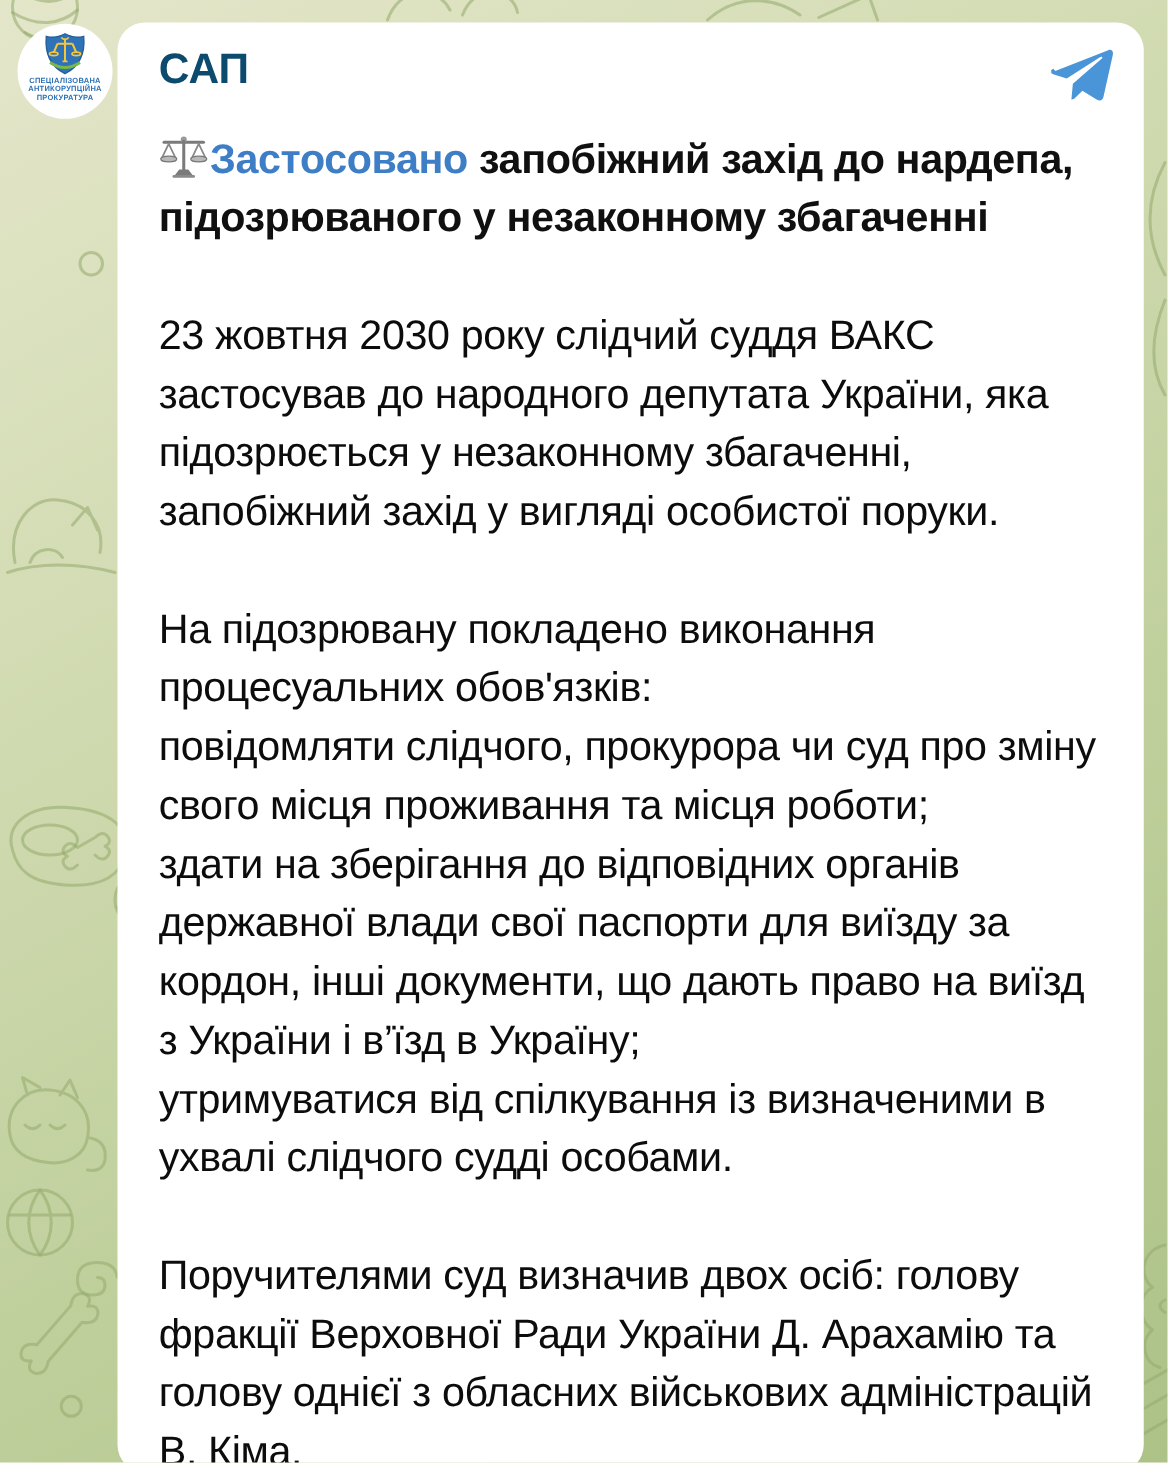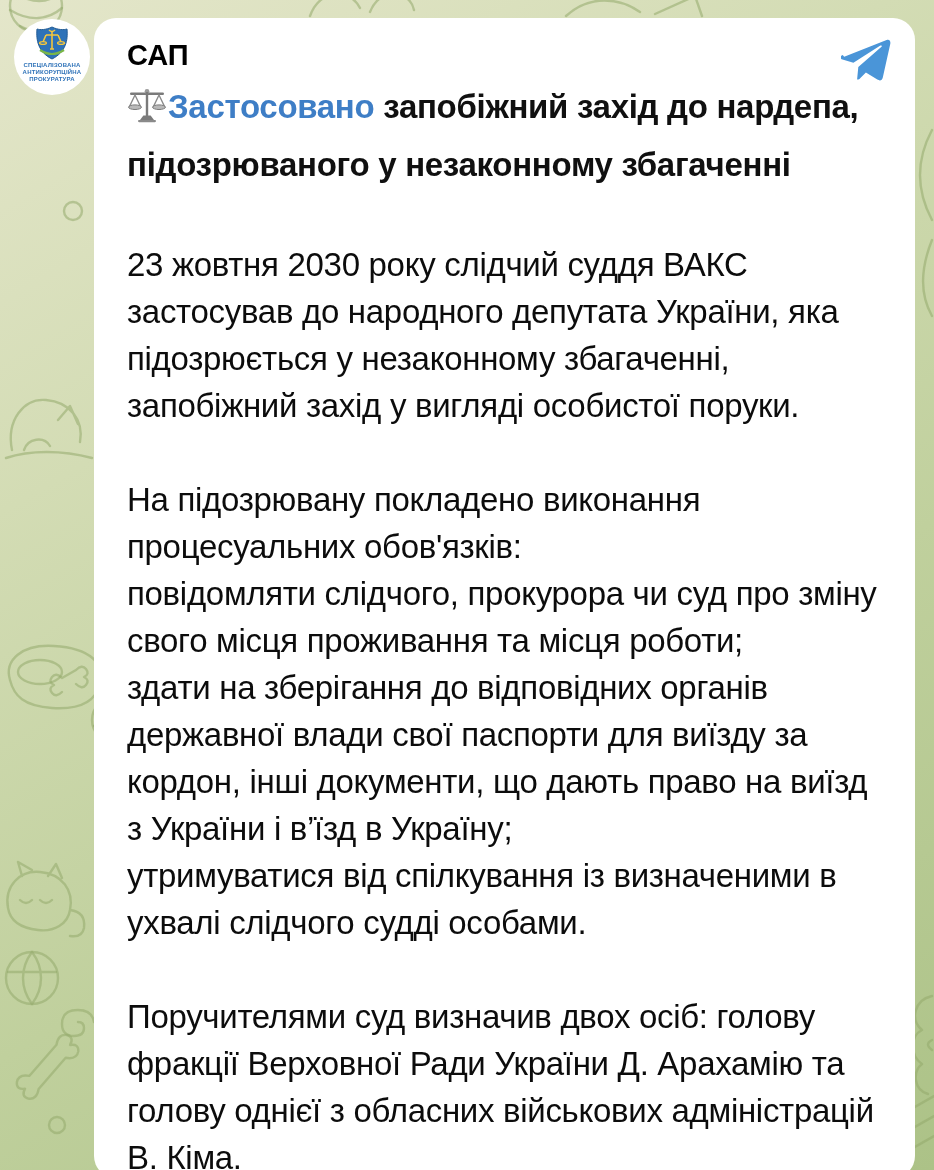--- a/index.html
+++ b/index.html
@@ -18,26 +18,26 @@
     justify-content:flex-start;padding-top:7px;box-sizing:border-box;overflow:hidden;
   }
   .avatar-lines{margin-top:2px;text-align:center;color:#2e72b8;font-weight:bold;
     font-size:6px;line-height:7px;letter-spacing:.2px;white-space:nowrap;}
 
   .bubble{
     position:absolute;left:94px;top:18px;width:821px;height:1160px;background:#ffffff;
     border-radius:22px;z-index:2;box-sizing:border-box;padding:20px 26px 40px 33px;
   }
   .channel-name{
-    font-size:29px;line-height:34px;font-weight:bold;color:#000000;cursor:pointer;
+    font-size:34px;line-height:34px;font-weight:bold;color:#0c4a6e;cursor:pointer;
   }
   .plane{position:absolute;top:20px;right:24px;width:50px;height:44px;cursor:pointer;}
 
   .msg-title{
-    margin-top:6px;font-size:33px;line-height:58px;font-weight:bold;color:#101010;
+    margin-top:31px;font-size:33px;line-height:47px;font-weight:bold;color:#101010;
     letter-spacing:-0.3px;
   }
   .scales{display:inline-block;width:40px;height:37px;vertical-align:-5px;margin-right:1px;}
   .title-link{color:#3e7ec6;text-decoration:none;cursor:pointer;}
 
   .body-par{
     margin:47px 0 0 0;font-size:33px;line-height:47px;color:#0c0c0c;
     letter-spacing:-0.3px;white-space:pre-wrap;
   }
 </style>

